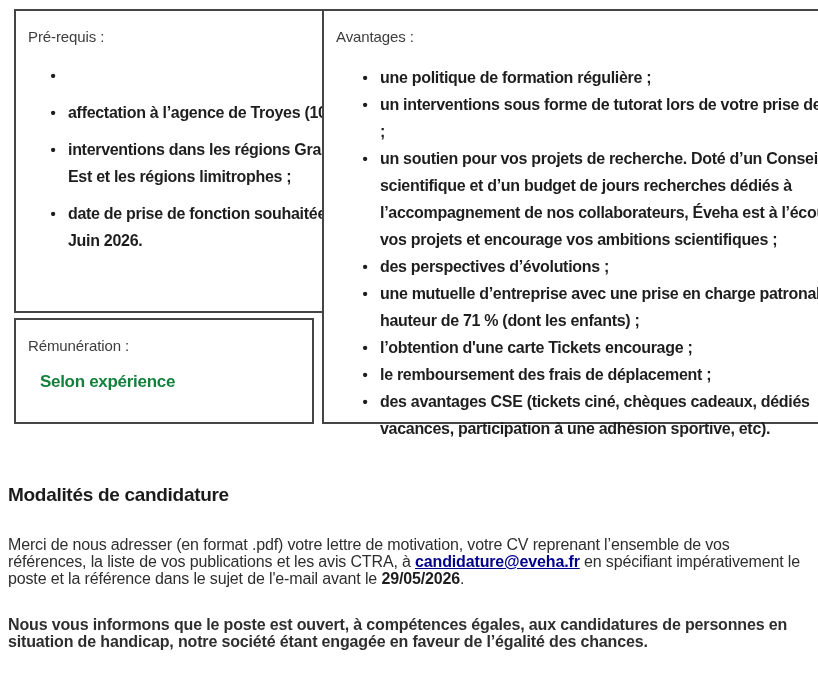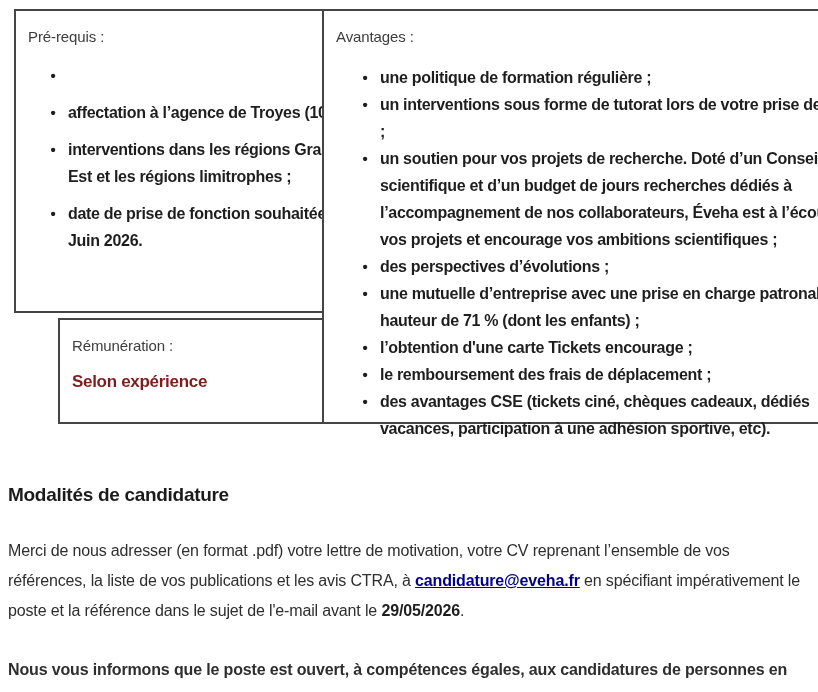--- a/index.html
+++ b/index.html
@@ -21,21 +21,21 @@
     width: 818px;
     height: 424px;
   }
   .box {
     position: absolute;
     box-sizing: border-box;
     border: 2px solid #454545;
     background: #ffffff;
   }
   .box-prerequis   { left: 14px;  top: 9px;   width: 360px; height: 304px; }
-  .box-remuneration{ left: 14px;  top: 318px; width: 300px; height: 106px; margin-left: 44px; }
+  .box-remuneration{ left: 14px;  top: 318px; width: 300px; height: 106px; }
   .box-avantages   { left: 322px; top: 9px;   width: 560px; height: 415px; }
 
   .box-label {
     font-size: 15px;
     font-weight: 400;
     color: #3d3d3d;
     padding: 17px 12px 0 12px;
     letter-spacing: -0.1px;
   }
   .bullet-list {
@@ -61,42 +61,42 @@
 
   .box-prerequis .bullet-list { margin-top: 17px; }
   .box-prerequis .bullet-item { margin-bottom: 10px; }
 
   .box-avantages .bullet-list { margin-top: 19px; padding-left: 26px; }
   .box-avantages .bullet-item { margin-bottom: 0; }
 
   .salary-value {
     font-size: 17px;
     font-weight: 700;
-    color: #7f1d1d;
+    color: #15803d;
     letter-spacing: -0.3px;
-    padding: 18px 12px 0 12px;
+    padding: 18px 12px 0 24px;
   }
 
   
   .bottom-area {
     padding: 0 10px 0 8px;
   }
   .section-title {
     margin: 57px 0 0 0;
     font-size: 19px;
     line-height: 28px;
     font-weight: 700;
     color: #1b1b1b;
     letter-spacing: -0.3px;
   }
   .body-paragraph {
     margin: 27px 0 0 0;
     max-width: 796px;
     font-size: 16px;
-    line-height: 30px;
+    line-height: 17px;
     font-weight: 400;
     color: #2e2e2e;
     letter-spacing: -0.15px;
   }
   .body-paragraph + .body-paragraph { margin-top: 29px; font-weight: bold; }
   .email-link {
     color: #00008B;
     font-weight: 700;
     text-decoration: underline;
     cursor: pointer;

